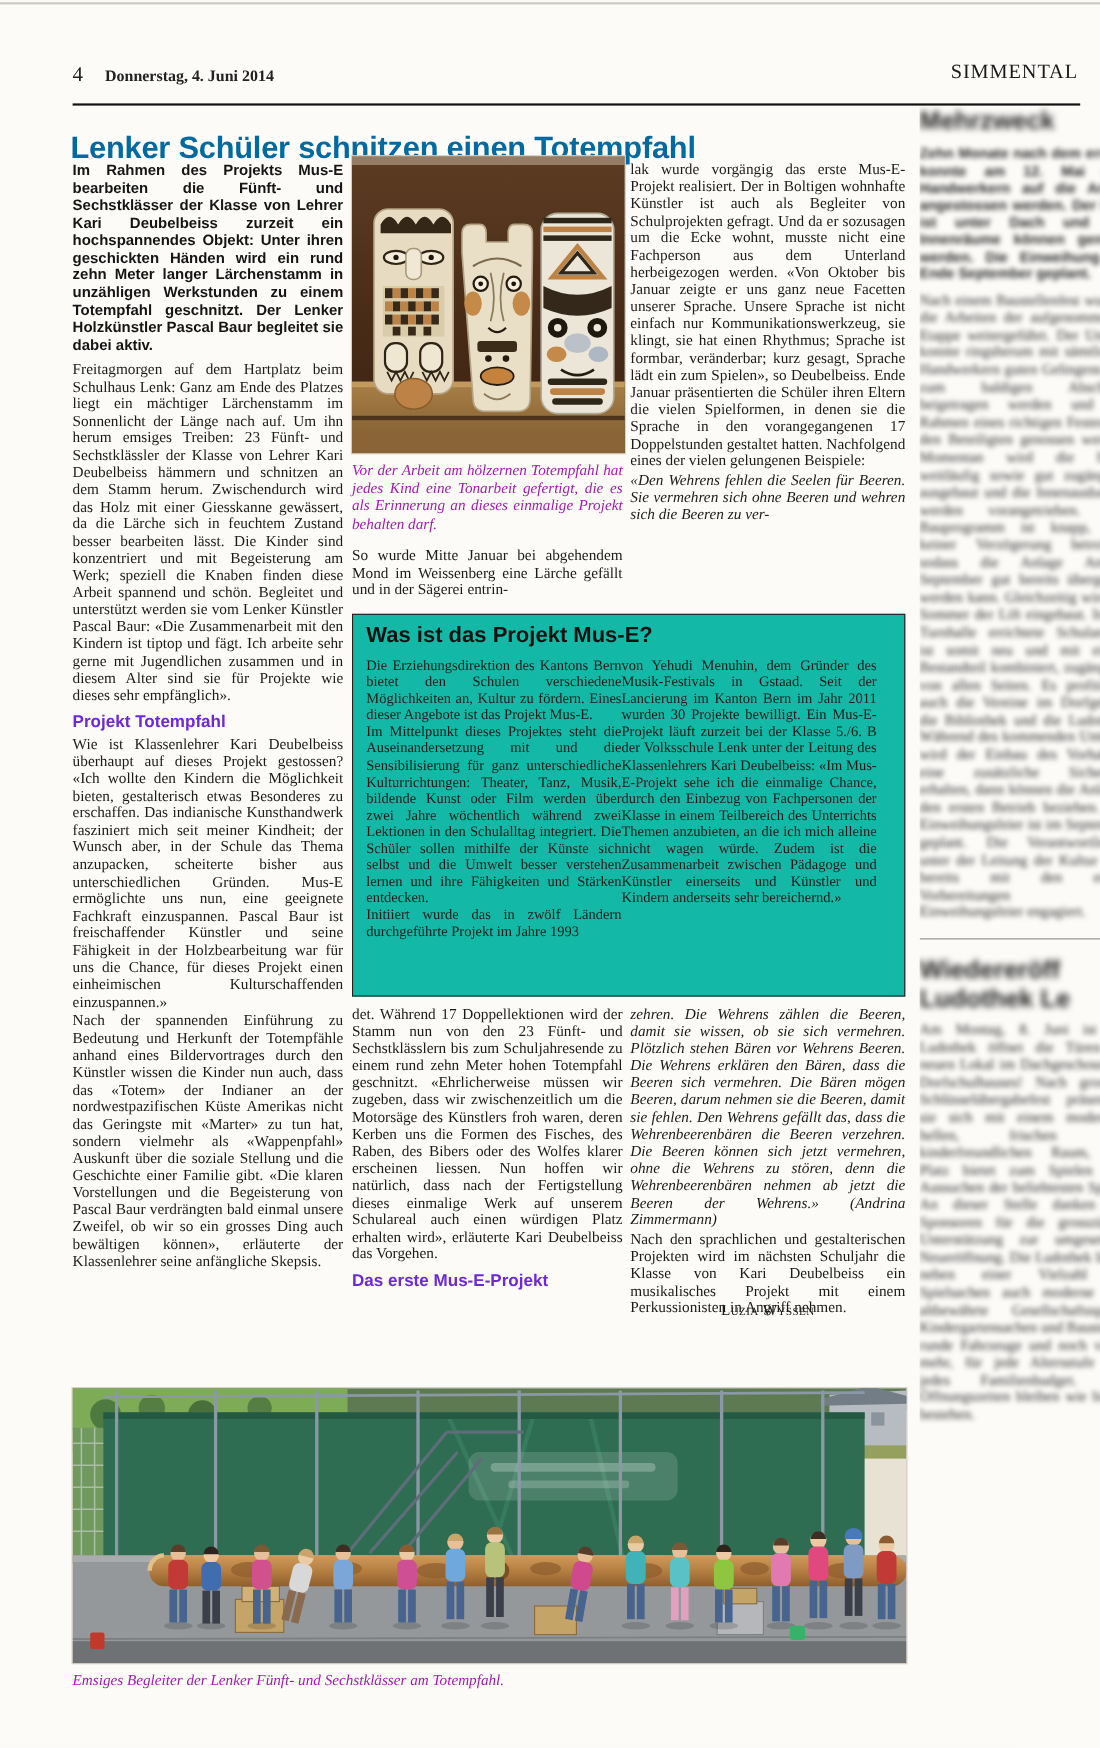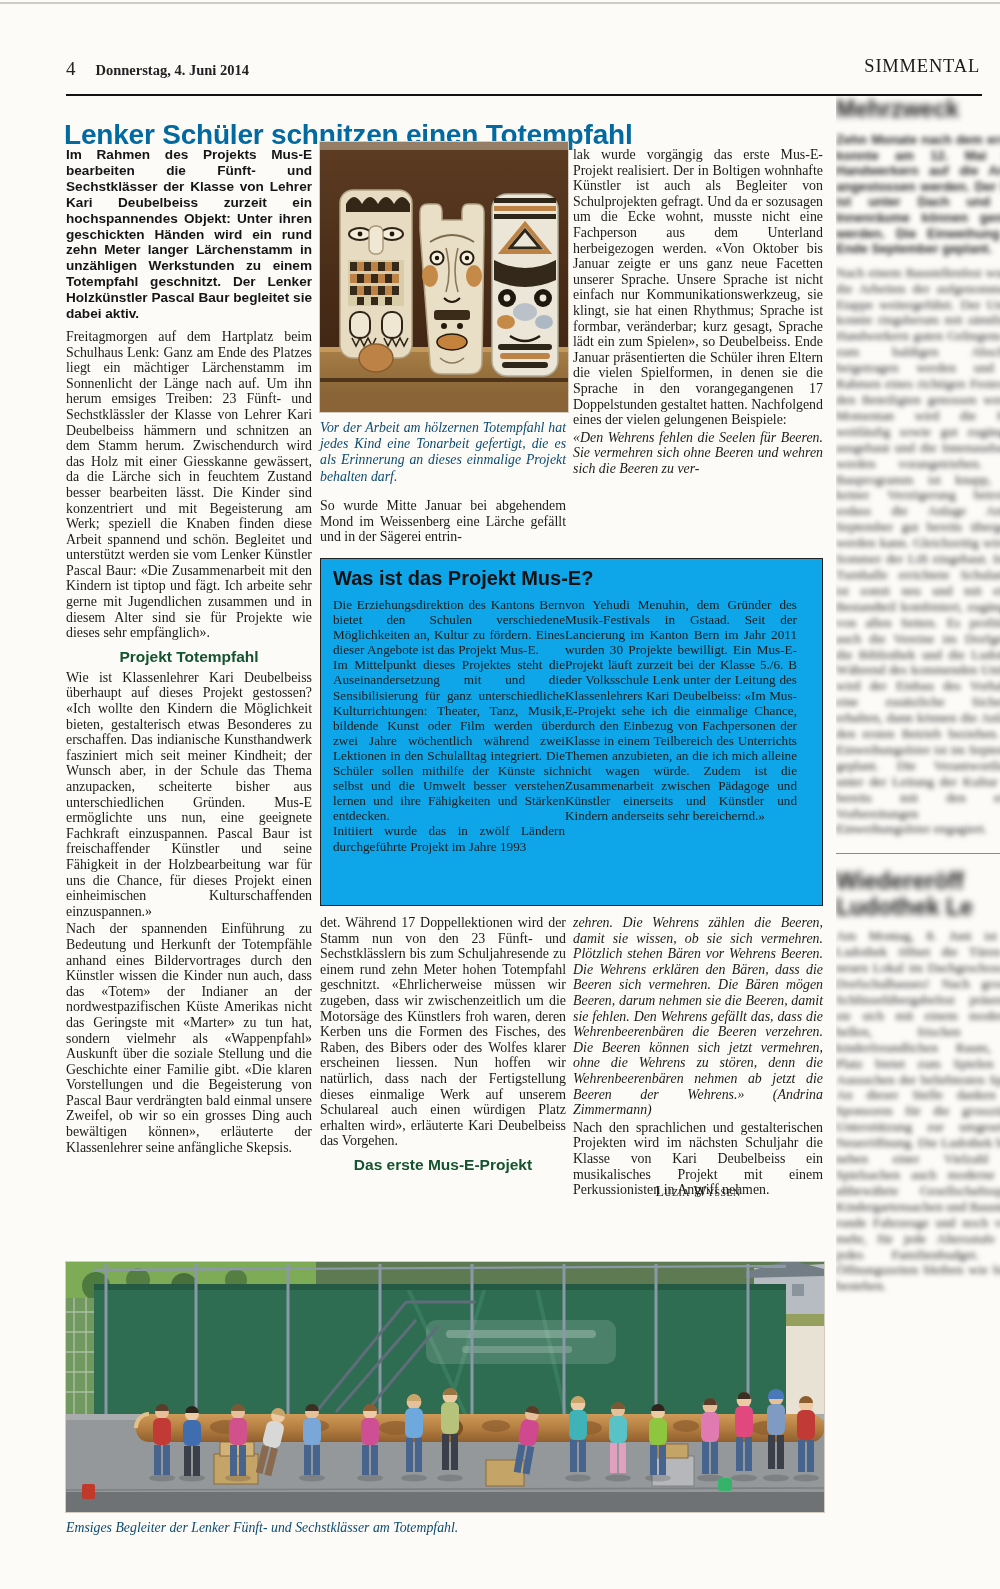--- a/index.html
+++ b/index.html
@@ -35,36 +35,36 @@
   #col2-bottom{left:320px;top:915px;width:246px;}
   #col3-bottom{left:573px;top:915px;width:250px;}
 
   .lead{
     font-family:"Liberation Sans","DejaVu Sans",sans-serif;
     font-weight:bold;font-size:13.6px;line-height:15.9px;color:#151515;
     margin:0 0 7px 0 !important;
   }
   .subhead{
     font-family:"Liberation Sans","DejaVu Sans",sans-serif;
-    font-weight:bold;font-size:15.5px;line-height:18px;color:#14532d;
-    margin:7px 0 4px 0 !important;text-align:center;
+    font-weight:bold;font-size:15.5px;line-height:18px;color:#6d28d9;
+    margin:7px 0 4px 0 !important;text-align:left;
   }
   .qitalic{font-style:italic;}
   .byline-row{text-align:center;font-variant:small-caps;letter-spacing:.4px;margin-top:-15.6px;}
 
   
-  .caption{font-style:italic;font-size:13.8px;line-height:16.2px;text-align:justify;color:#0c4a6e;}
+  .caption{font-style:italic;font-size:13.8px;line-height:16.2px;text-align:justify;color:#a21caf;}
   #caption-masks{position:absolute;left:320px;top:420px;width:246px;}
   #para-after-caption{position:absolute;left:320px;top:498px;width:246px;}
   #caption-bottom{position:absolute;left:66px;top:1520px;width:640px;text-align:left;}
 
   
   #mus-e-box{
     position:absolute;left:320px;top:558px;width:503px;height:348px;
-    background:#0ea5e9;border:1.4px solid #23221f;box-sizing:border-box;
+    background:#14b8a6;border:1.4px solid #23221f;box-sizing:border-box;
     padding:8px 12px 8px 12px;overflow:hidden;
   }
   #mus-e-box .box-title{
     font-family:"Liberation Sans","DejaVu Sans",sans-serif;
     font-weight:bold;font-size:20px;color:#121212;margin:0 0 7px 0;
   }
   .box-cols{display:flex;}
   .box-col{width:232px;font-size:13.2px;line-height:15.1px;text-align:justify;}
   .box-col p{margin:0;}
 

